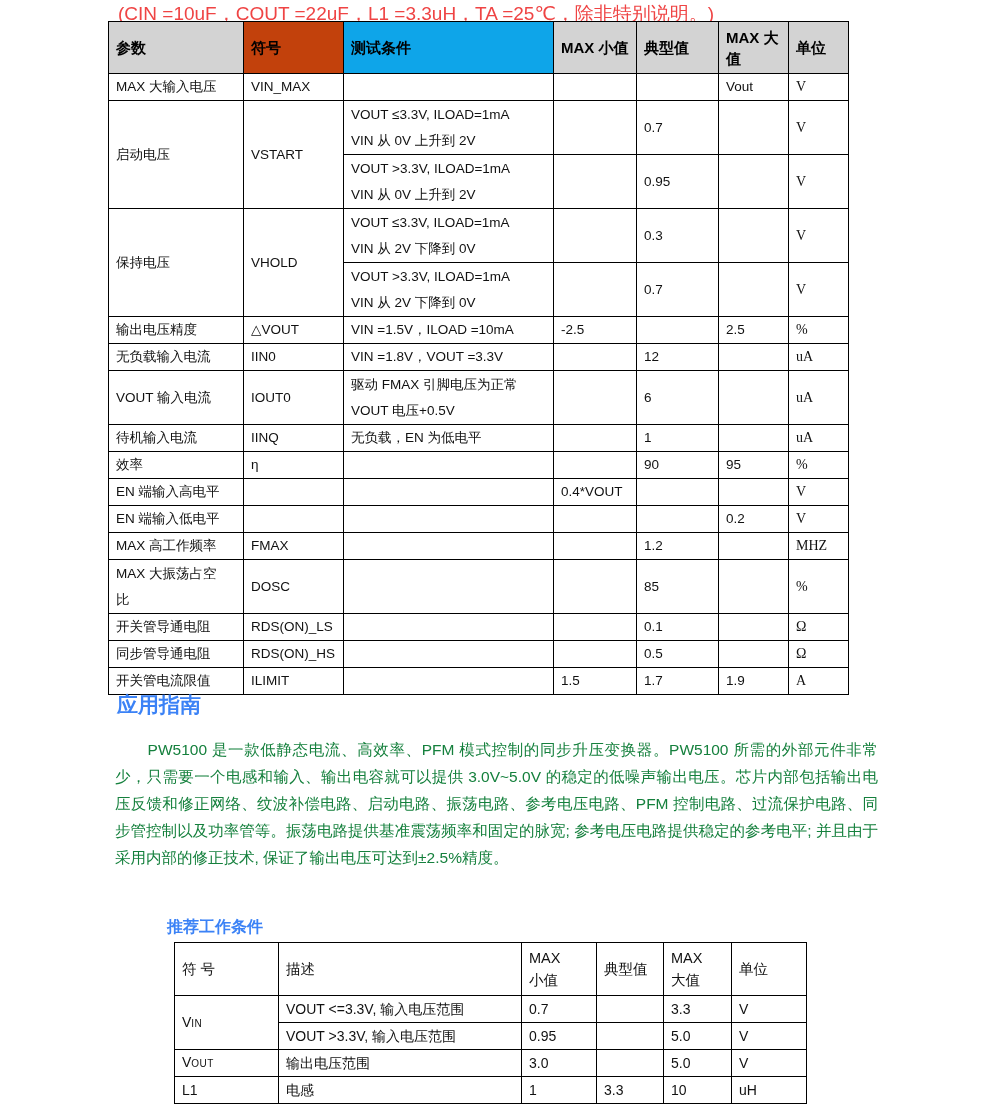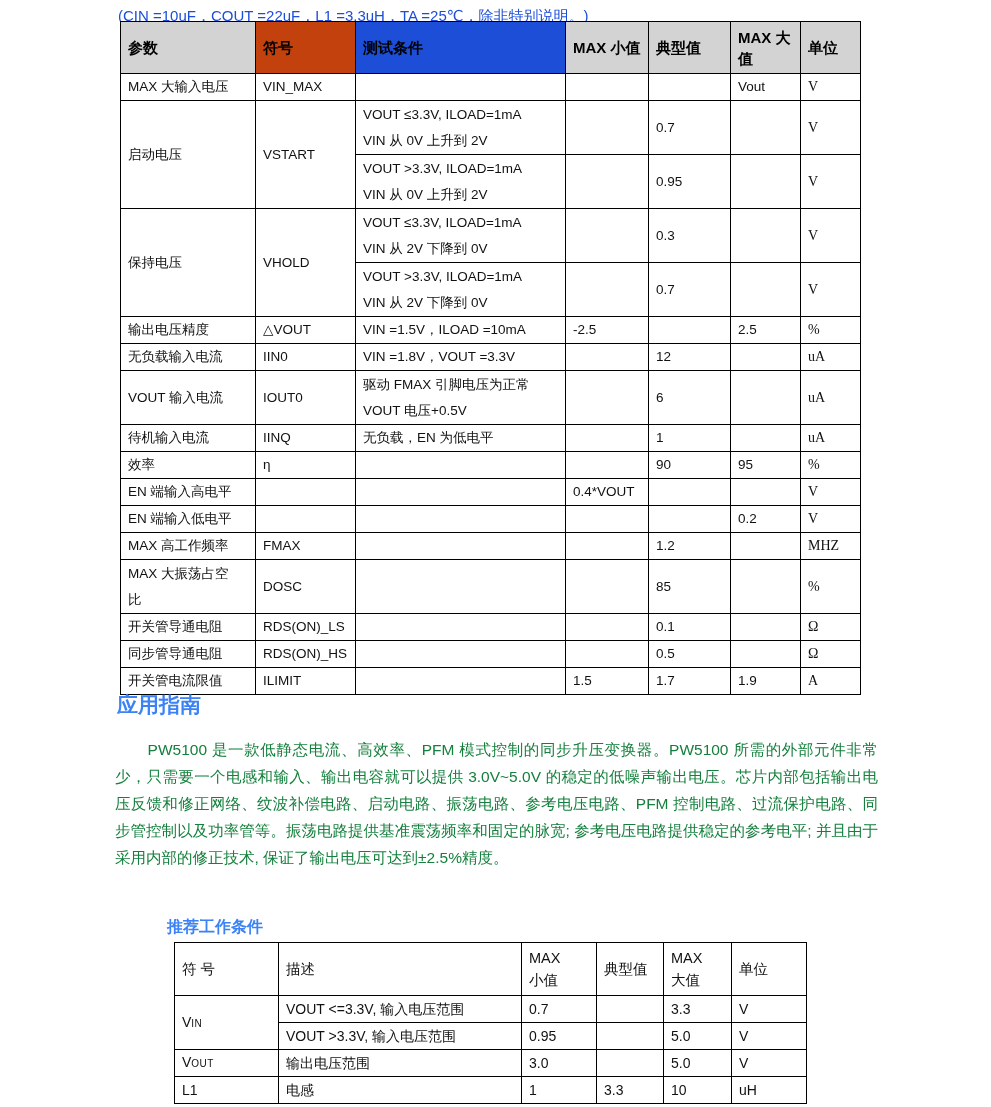--- a/index.html
+++ b/index.html
@@ -1,27 +1,27 @@
 <!DOCTYPE html>
 <html><head>
 <meta charset="utf-8">
 <style>
   html,body{margin:0;padding:0;}
   body{
     width:991px;height:1107px;position:relative;background:#ffffff;
     font-family:"Liberation Sans","DejaVu Sans",sans-serif;color:#111;
     overflow:hidden;
   }
-  .note-line{position:absolute;left:118px;top:7px;font-size:15px;color:#1d4ed8;}
+  .note-line{position:absolute;left:118px;top:1px;font-size:19px;color:#ef4444;}
 
   table{border-collapse:collapse;table-layout:fixed;}
   th,td{border:1px solid #000;padding:2px 7px;vertical-align:middle;overflow:hidden;}
 
   
-  #spec-table{position:absolute;left:120px;top:21px;padding-left:44px;}
+  #spec-table{position:absolute;left:108px;top:21px;padding-left:44px;}
   #spec-table th{
     background:#d3d3d3;font-size:15px;font-weight:bold;text-align:left;
     height:47px;line-height:21px;color:#000;
   }
   #spec-table td{font-size:13.5px;height:22px;line-height:18px;}
   #spec-table td.cond{white-space:pre-line;line-height:25.5px;padding-top:1px;padding-bottom:1px;}
   #spec-table td.unit{font-family:"Liberation Serif","DejaVu Serif",serif;font-size:14px;}
 
   
   .section-title{position:absolute;left:117px;top:691px;font-size:21px;font-weight:bold;}
@@ -52,21 +52,21 @@
       <col style="width: 210px;">
       <col style="width: 83px;">
       <col style="width: 82px;">
       <col style="width: 70px;">
       <col style="width: 60px;">
     </colgroup>
     <thead>
       <tr>
         <th style="white-space: pre-line; background: rgb(211, 211, 211);">参数</th>
         <th style="white-space: pre-line; background: #c2410c;">符号</th>
-        <th style="white-space: pre-line; background: #1d4ed8; margin-left: 20px;">测试条件</th>
+        <th style="white-space: pre-line; background: #0ea5e9; margin-left: 20px;">测试条件</th>
         <th style="white-space: pre-line; background: rgb(211, 211, 211);">MAX 小值</th>
         <th style="white-space: pre-line; background: rgb(211, 211, 211);">典型值</th>
         <th style="white-space: pre-line; background: rgb(211, 211, 211);">MAX 大值</th>
         <th style="white-space: pre-line; background: rgb(211, 211, 211);">单位</th>
       </tr>
     </thead>
     <tbody>
       <tr>
         <td>MAX 大输入电压</td>
         <td>VIN_MAX</td>

